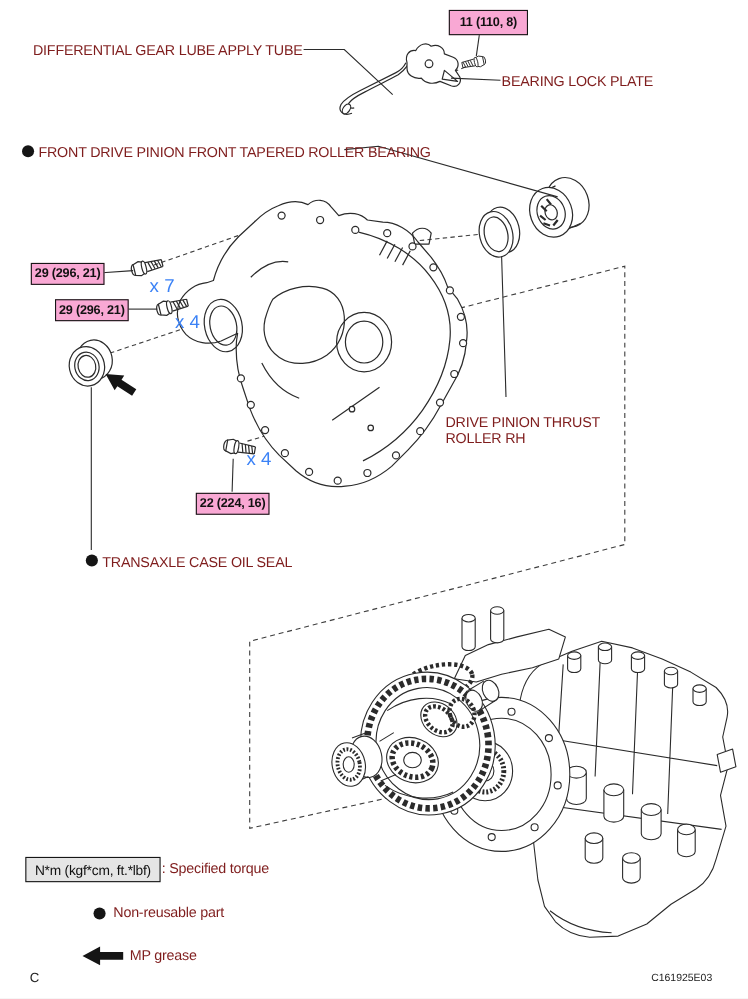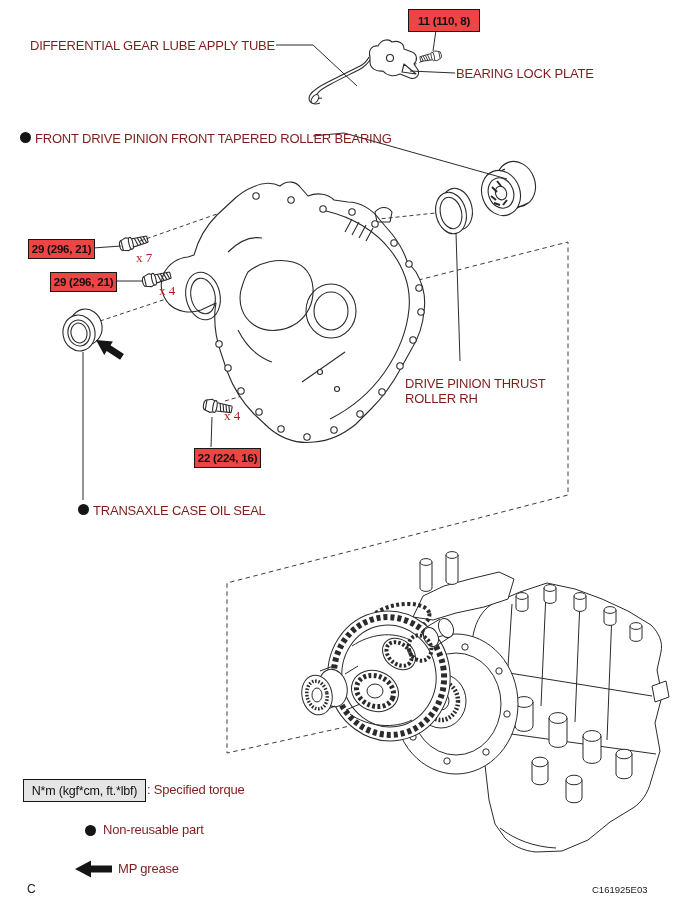--- a/index.html
+++ b/index.html
@@ -6,26 +6,26 @@
   .canvas{
     position:relative;width:680px;height:908px;background:#ffffff;
     font-family:"Liberation Sans", sans-serif;color:#111;overflow:hidden;
   }
   svg{position:absolute;left:0;top:0;}
   .lbl{
     position:absolute;font-size:13px;letter-spacing:-0.2px;white-space:nowrap;
     color:#7f1d1d;line-height:15px;
   }
   .tq-box{
-    position:absolute;border:1.6px solid #161616;background:#ef4444;
+    position:absolute;border:1.6px solid #161616;background:#f9a8d4;
     font-size:11.5px;font-weight:bold;text-align:center;
     display:flex;align-items:center;justify-content:center;
     letter-spacing:-0.2px;color:#111;
   }
-  .count{position:absolute;font-size:13px;color:#b91c1c;white-space:nowrap;font-family:Liberation Serif, serif;}
+  .count{position:absolute;font-size:17px;color:#3b82f6;white-space:nowrap;}
   .bullet{
     position:absolute;width:11px;height:11px;border-radius:50%;background:#151515;
   }
   .legend-box{
     position:absolute;border:1.5px solid #161616;background:#e5e5e5;font-size:12.5px;
     display:flex;align-items:center;justify-content:center;color:#111;
     letter-spacing:-0.2px;
   }
   .small-mark{position:absolute;font-size:12px;color:#222;}
   .fig-code{position:absolute;font-size:9.5px;color:#222;letter-spacing:0;}
@@ -275,21 +275,21 @@
 
 <div class="tq-box" style="left:50px;top:272px;width:65px;height:18px;">29 (296, 21)</div>
 <div class="count" style="left:159px;top:283px;">x 4</div>
 
 <div class="lbl" style="left:405px;top:376px;">
   <div>DRIVE PINION THRUST</div>
   <div>ROLLER RH</div>
 </div>
 
 <div class="count" style="left:224px;top:408px;">x 4</div>
-<div class="tq-box" style="left:178px;top:448px;width:65px;height:18px;margin-left:16px;">22 (224, 16)</div>
+<div class="tq-box" style="left:178px;top:448px;width:65px;height:18px;">22 (224, 16)</div>
 
 <span class="bullet" style="left:78px;top:504px;"></span>
 <div class="lbl" style="left:93px;top:503px;">TRANSAXLE CASE OIL SEAL</div>
 
 <div class="legend-box" style="left:23px;top:779px;width:121px;height:21px;">N*m (kgf*cm, ft.*lbf)</div>
 <div class="lbl" style="left:147px;top:782px;">: Specified torque</div>
 
 <span class="bullet" style="left:85px;top:825px;"></span>
 <div class="lbl" style="left:103px;top:822px;">Non-reusable part</div>
 

